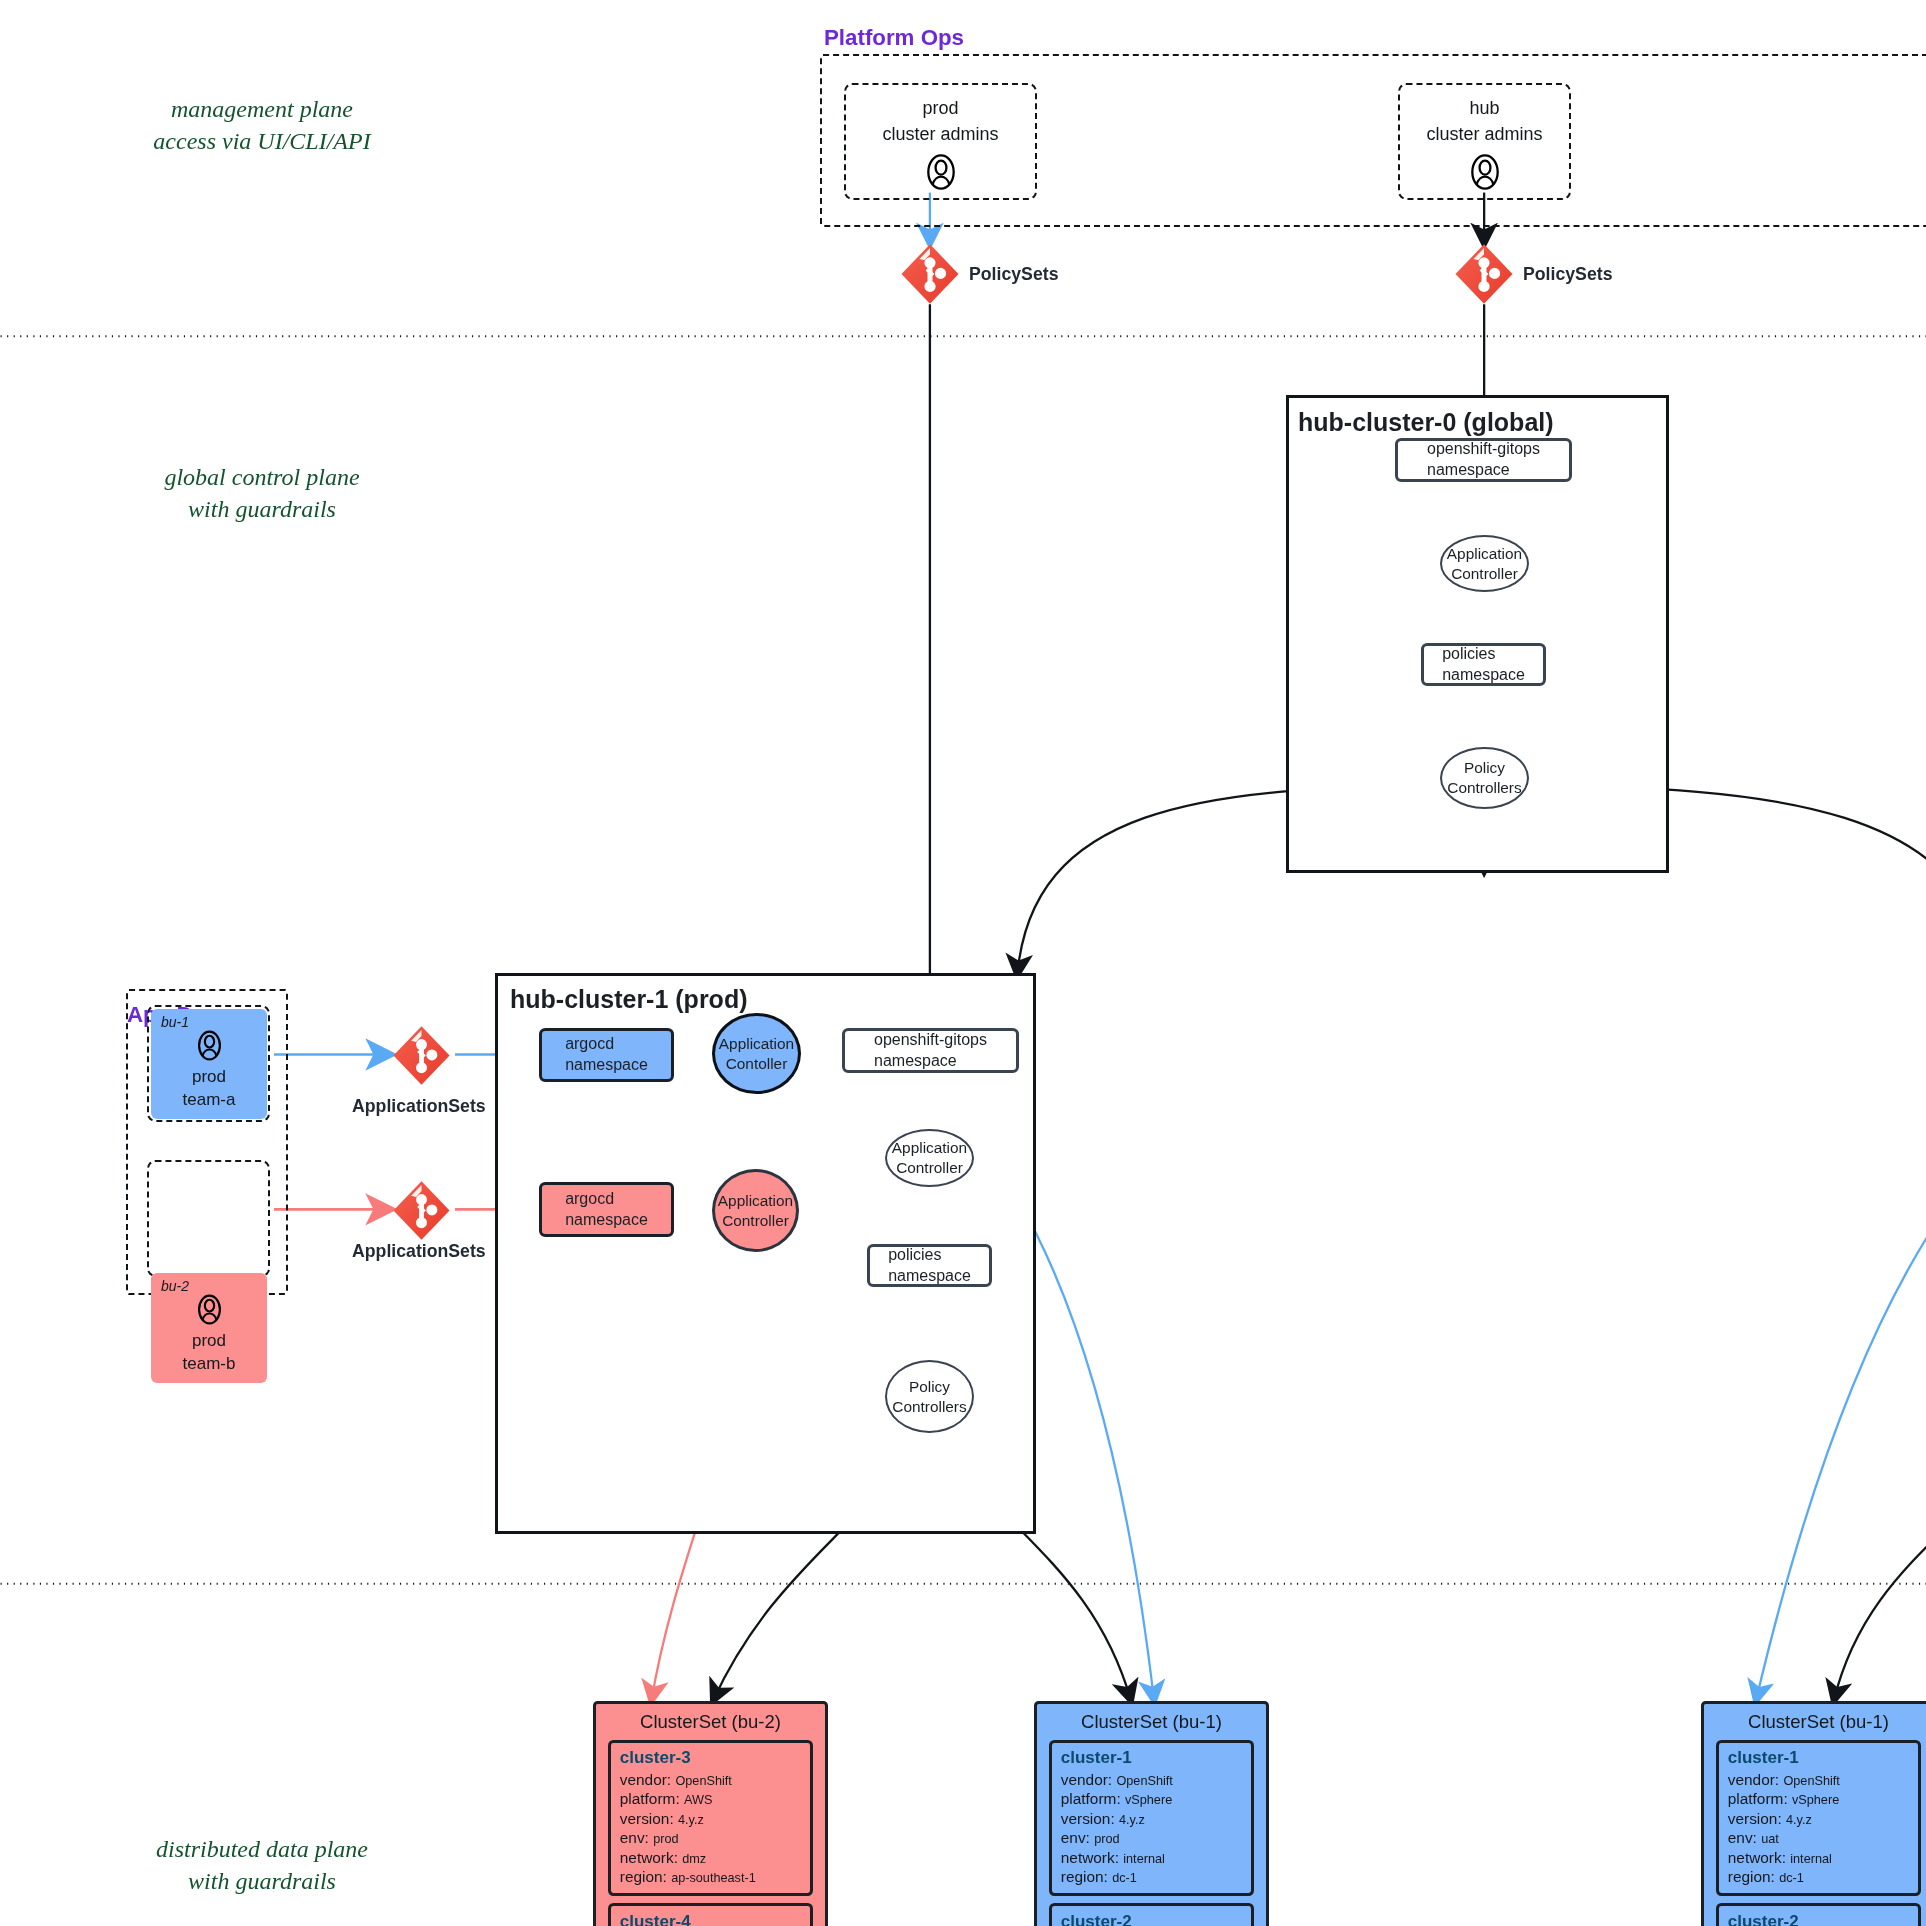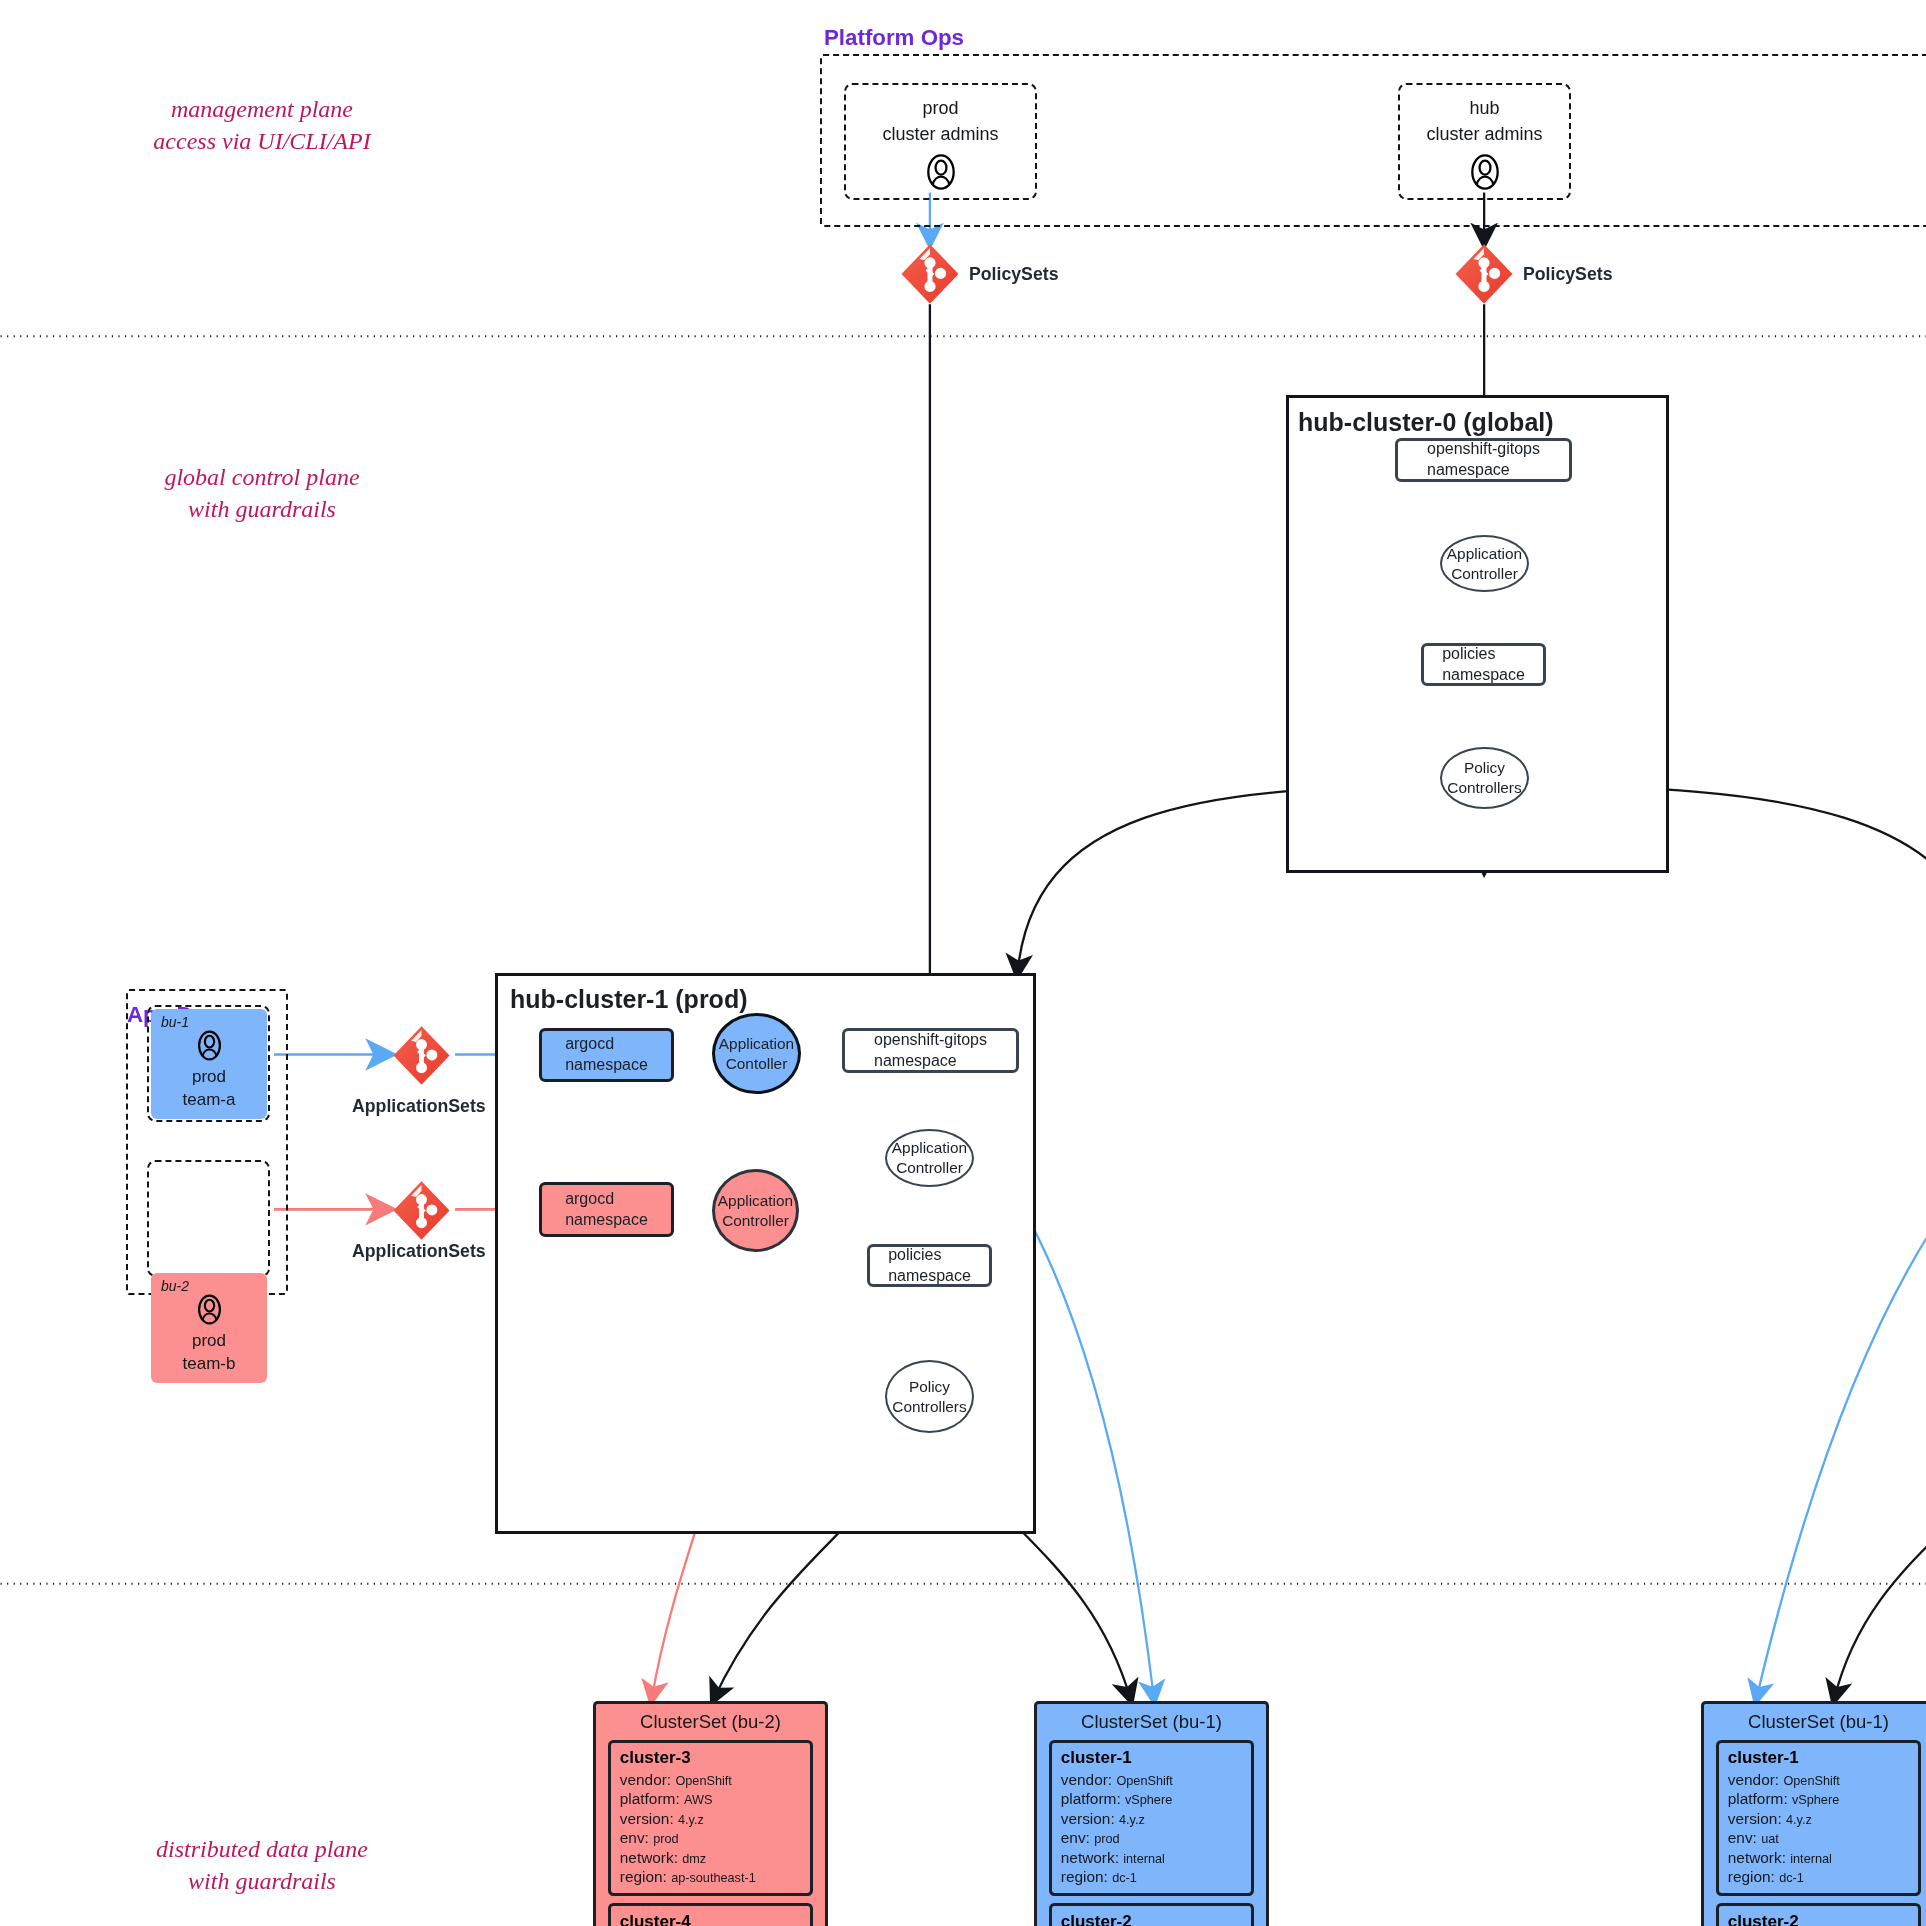--- a/index.html
+++ b/index.html
@@ -7,21 +7,21 @@
   #stage{position:relative;width:3063px;height:2297px;background:#fff;overflow:hidden;}
   #svglayer{position:absolute;left:0;top:0;width:3063px;height:2297px;pointer-events:none;}
 
   .abs{position:absolute;box-sizing:border-box;}
 
   
   .plane-caption{
     font-family:"Liberation Serif", serif;
     font-style:italic;
     font-size:24px;
-    color:#be185d;
+    color:#14532d;
     line-height:1.32;
     text-align:center;
     white-space:pre-line;
   }
 
   
   .group-title{
     font-size:22.3px;
     font-weight:bold;
     color:#6d28d9;
@@ -119,21 +119,21 @@
   .clusterset-title{
     text-align:center;font-size:18.5px;color:#15181c;padding-top:7px;
   }
   .cluster-card{
     border:3.1px solid #1b2026;
     border-radius:5.4px;
     margin:7px 11.6px 0 11.6px;
     padding:5.4px 7px 7px 9.2px;
   }
   .cluster-card .cname{
-    font-size:17px;font-weight:bold;color:#000000;display:block;margin-bottom:1.5px;
+    font-size:17px;font-weight:bold;color:#0c4a6e;display:block;margin-bottom:1.5px;
   }
   .cluster-card .crow{
     font-size:15.4px;color:#15181c;display:block;line-height:1.26;white-space:nowrap;
   }
   .cluster-card .ckey{font-size:15.4px;}
   .cluster-card .cval{font-size:12.7px;}
 </style>
 </head>
 <body>
 

